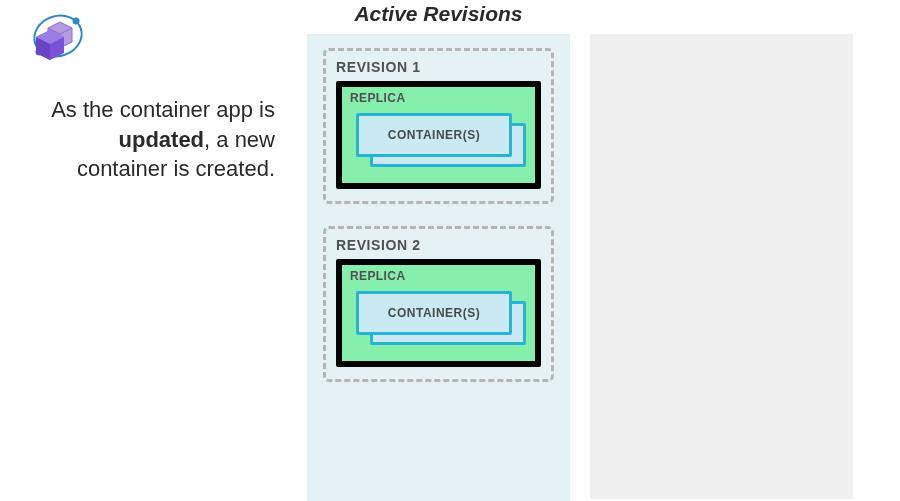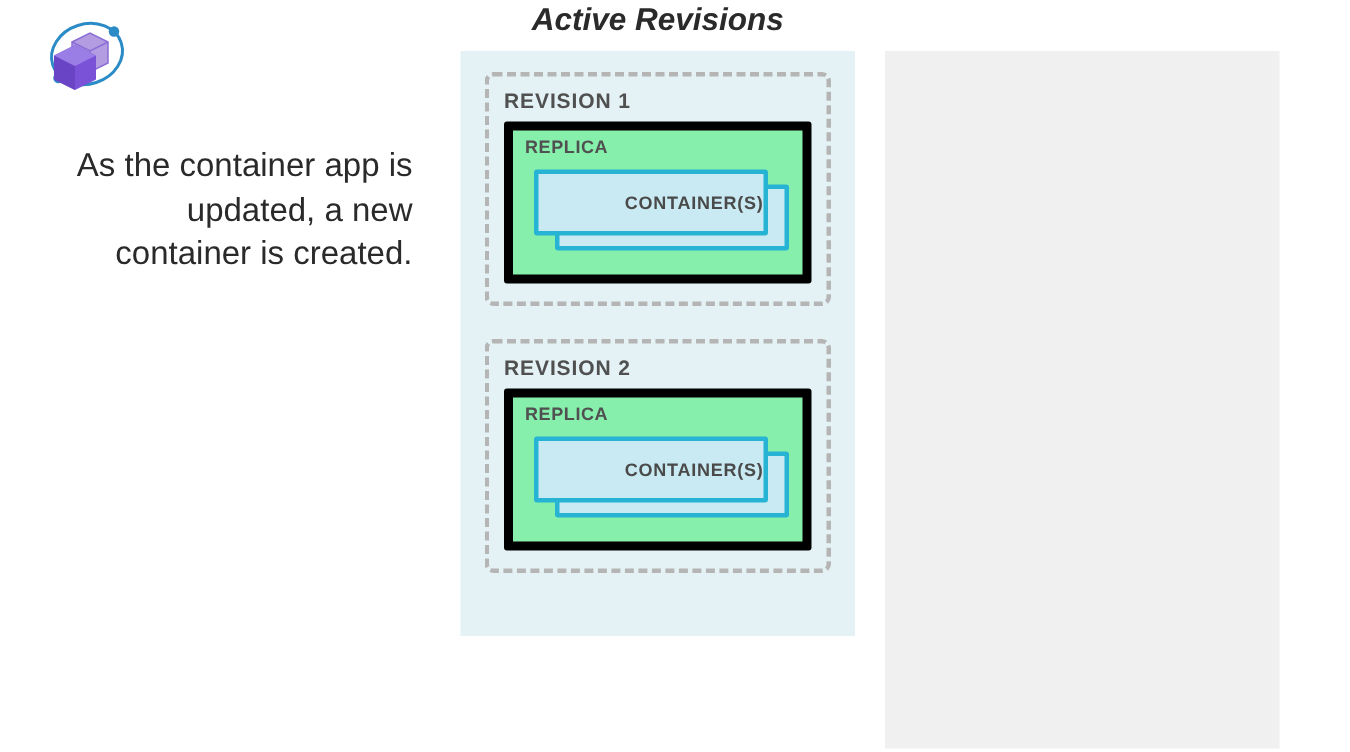--- a/index.html
+++ b/index.html
@@ -31,39 +31,39 @@
       top: 95px;
       left: 35px;
       width: 240px;
       font-size: 22px;
       font-weight: 300;
       color: #2a2a2a;
       text-align: right;
       line-height: 1.35;
     }
     .description .bold {
-      font-weight: 400;
+      font-weight: 700;
       text-align: center;
     }
     .col-header {
       position: absolute;
       top: 2px;
       font-size: 21px;
       font-weight: 600;
       color: #2a2a2a;
       width: 263px;
       text-align: center;
       font-style: italic;
     }
     .active-col {
       position: absolute;
       top: 34px;
       left: 307px;
       width: 263px;
-      height: 390px;
+      height: 468px;
       background: #e4f2f5;
       padding: 14px 16px 0 16px;
     }
     .inactive-col {
       position: absolute;
       top: 34px;
       left: 590px;
       width: 263px;
       height: 465px;
       background: #f0f0f0;
@@ -113,21 +113,21 @@
       position: absolute;
       top: 0;
       left: 0;
       width: 156px;
       height: 44px;
       background: #c9eaf2;
       border: 3px solid #27b4d4;
       border-radius: 2px;
       display: flex;
       align-items: center;
-      justify-content: flex-end;
+      justify-content: center;
     }
     .container-label {
       font-size: 12px;
       font-weight: 700;
       letter-spacing: 0.5px;
       color: #4a4a4a;
     }
   </style>
 </head>
 <body>

